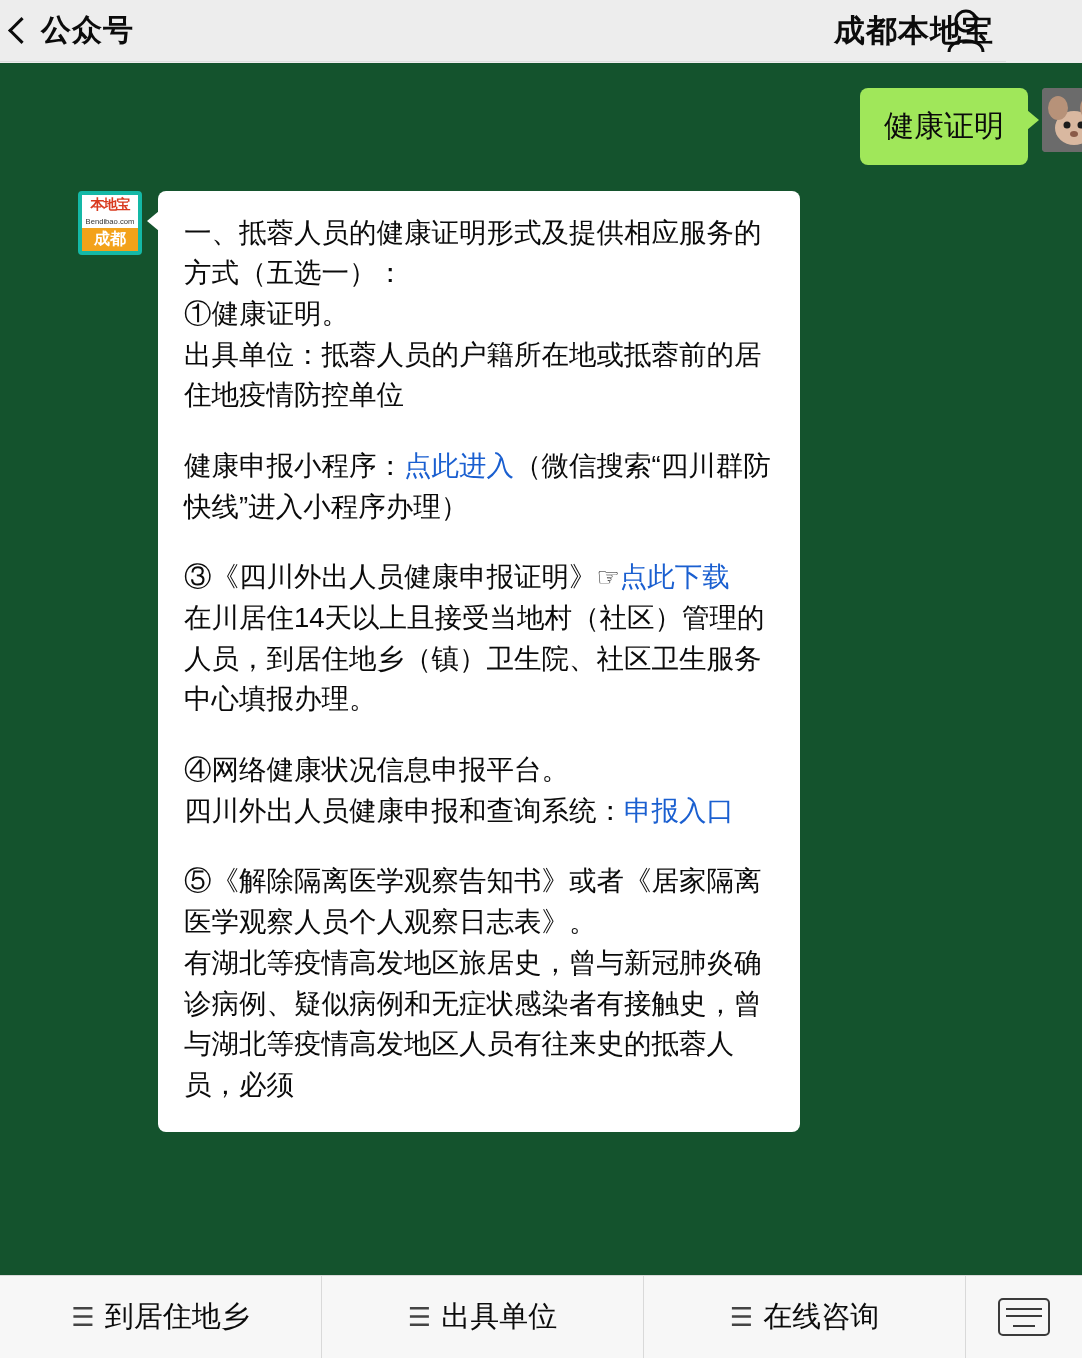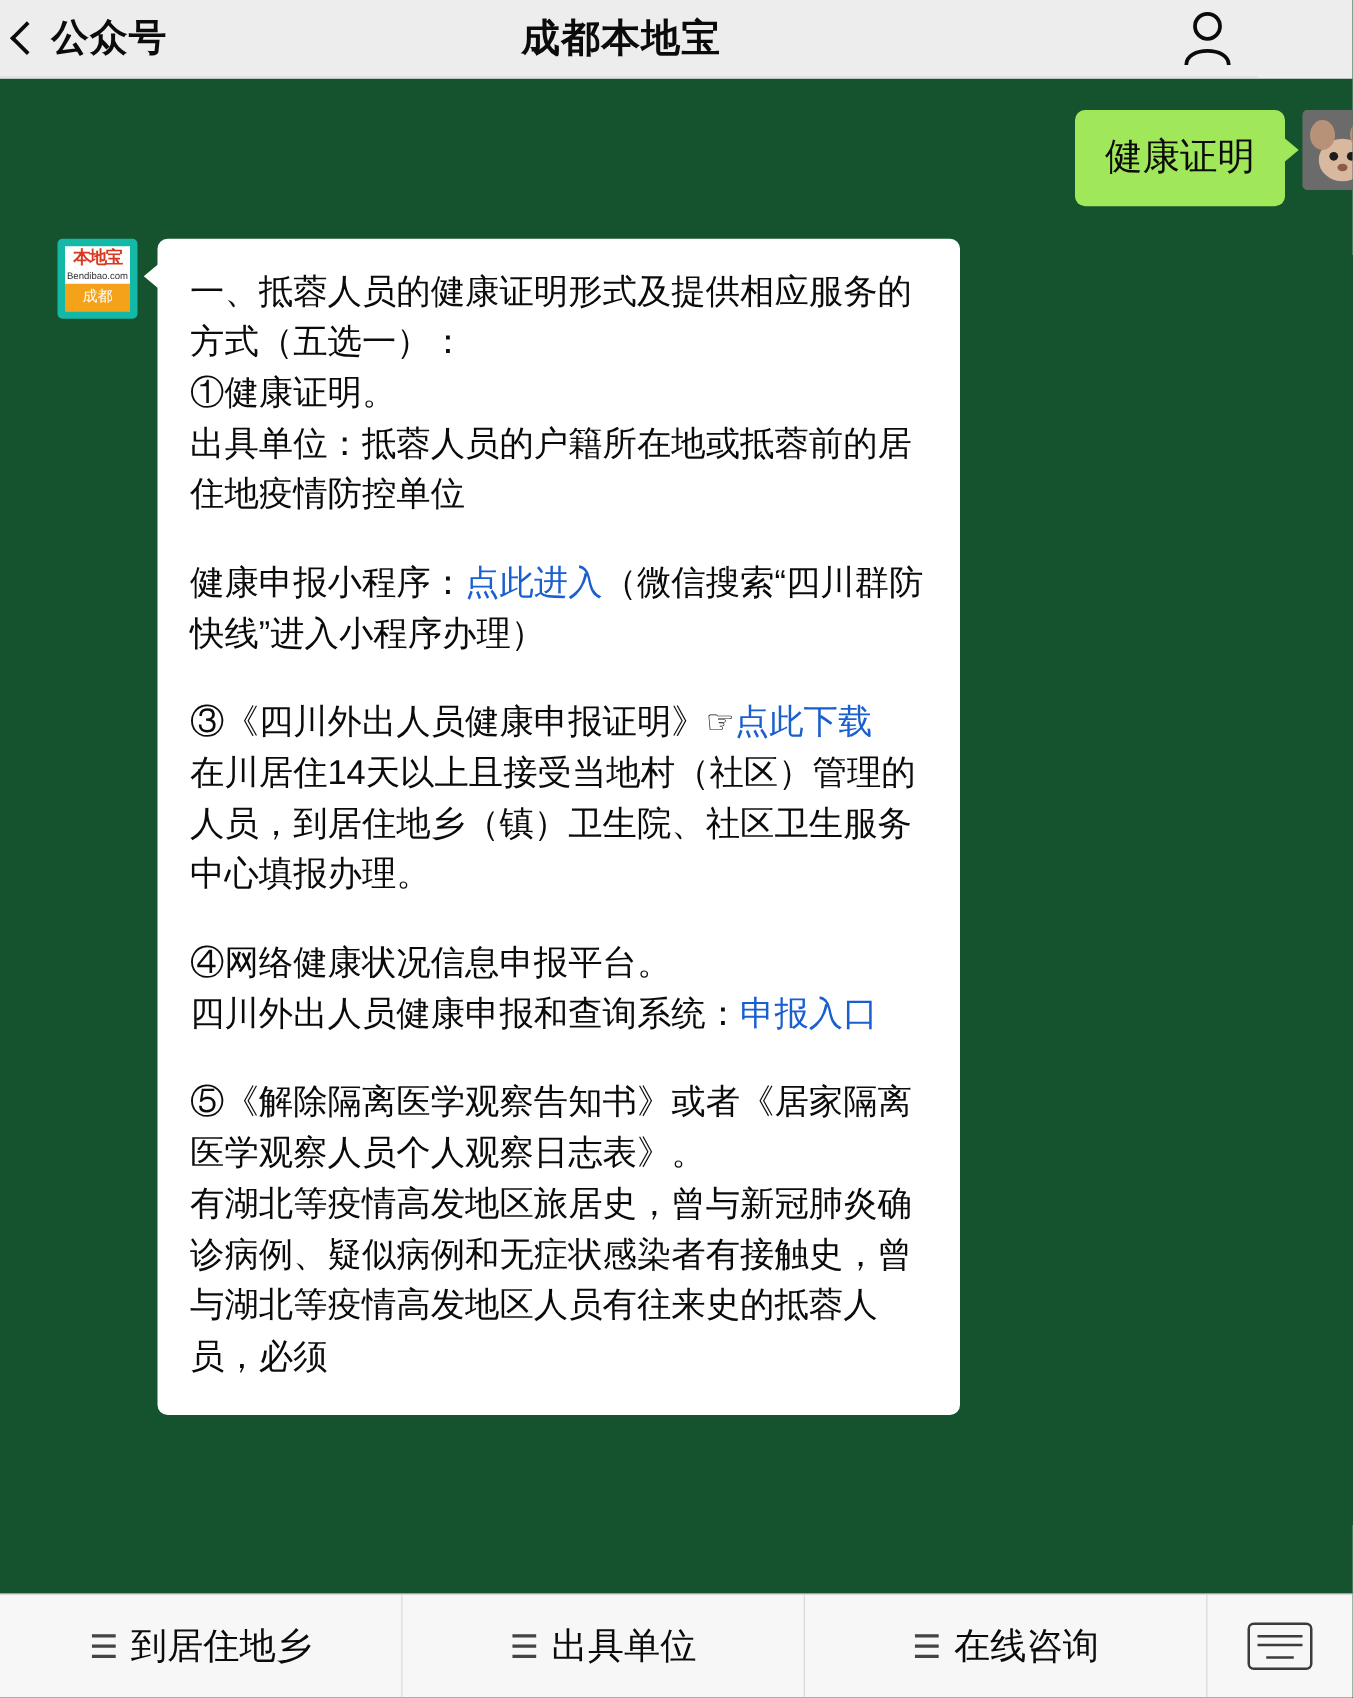--- a/index.html
+++ b/index.html
@@ -42,21 +42,21 @@
   }
   .nav-back-label {
     font-size: 30px;
     color: #0b0b0b;
     font-weight: bold;
     letter-spacing: 1px;
   }
   .nav-title {
     position: absolute;
     left: 0; right: 12px;
-    text-align: center;
+    text-align: right;
     font-size: 31px;
     font-weight: bold;
     color: #0b0b0b;
     letter-spacing: 1px;
     pointer-events: none;
   }
   .nav-profile {
     position: absolute;
     right: 18px;
     top: 8px;
@@ -119,26 +119,27 @@
     display: flex;
     justify-content: flex-start;
     align-items: flex-start;
     padding: 26px 0 0 10px;
   }
   .avatar-bot {
     width: 64px;
     height: 64px;
     border-radius: 4px;
     background: #ffffff;
-    border: 6px solid #14b8a6;
+    border: 4px solid #14b8a6;
     flex: none;
     overflow: hidden;
     display: flex;
     flex-direction: column;
     box-sizing: border-box;
+    margin-left: 32px;
   }
   .ab-top {
     flex: 1;
     display: flex;
     align-items: center;
     justify-content: center;
     font-size: 14px;
     font-weight: bold;
     color: #d93a1f;
     letter-spacing: -1px;
@@ -149,22 +150,22 @@
     align-items: center;
     justify-content: center;
     font-size: 9px;
     color: #333;
     transform: scale(0.85);
   }
   .ab-bot {
     height: 23px;
     background: #f3a21a;
     color: #fff;
-    font-size: 12px;
-    font-weight: normal;
+    font-size: 16px;
+    font-weight: bold;
     display: flex;
     align-items: center;
     justify-content: center;
   }
   .bubble-in {
     position: relative;
     background: #ffffff;
     border-radius: 8px;
     margin-left: 16px;
     padding: 22px 26px 26px 26px;

